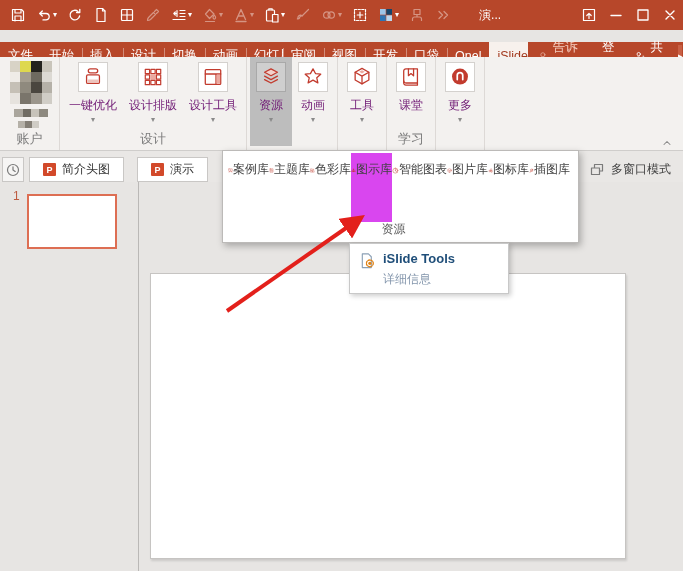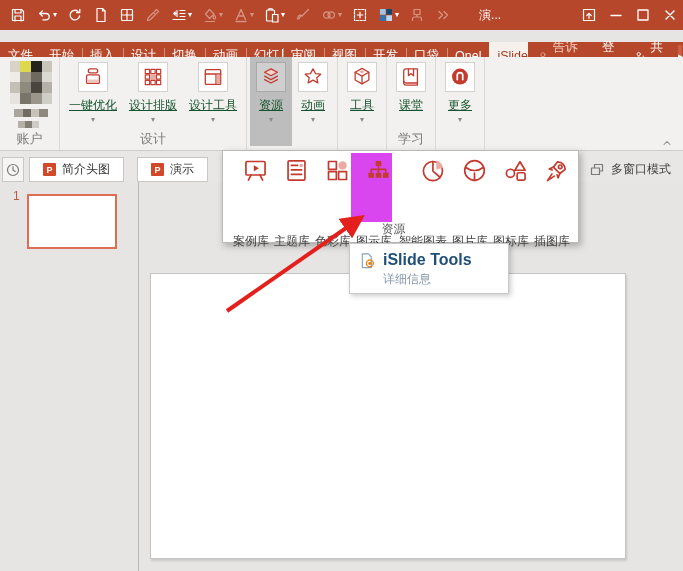--- a/index.html
+++ b/index.html
@@ -43,21 +43,21 @@
   #ribbon-groups{display:flex;height:100%;align-items:stretch;}
   .rgroup{position:relative;display:flex;align-items:flex-start;padding:0 3px 14px 3px;
           border-right:1px solid #ddd9d6;}
   .rgroup-label{position:absolute;left:0;right:0;bottom:2px;text-align:center;
                 font-size:13px;color:#7c7c7c;white-space:nowrap;}
   .avatar{width:44px;height:74px;margin:4px 3px 0 6px;}
   .rbtn{display:flex;flex-direction:column;align-items:center;padding:5px 6px 0 6px;cursor:default;}
   .rbtn-ic{width:28px;height:28px;background:#fff;border:1px solid #d4d1ce;
            display:flex;align-items:center;justify-content:center;color:#c23b2e;}
   .rbtn-ic .ic{width:24px;height:24px;}
-  .rbtn-lb{margin-top:5px;font-size:12px;color:#14532d;white-space:nowrap;text-decoration:underline;}
+  .rbtn-lb{margin-top:5px;font-size:12px;color:#701a75;white-space:nowrap;}
   .rbtn-caret{margin-top:2px;font-size:8px;color:#8a8a8a;line-height:8px;}
   .rbtn.pressed{background:#bdbdbd;height:89px;box-sizing:border-box;}
   .rbtn.pressed .rbtn-ic{background:#cfcfcf;border-color:#a9a9a9;}
   .collapse-btn{position:absolute;right:8px;bottom:3px;width:16px;height:12px;color:#8a8a8a;}
 
   
   .docbar{position:absolute;left:0;top:151px;width:683px;height:31px;background:#e9e7e5;
           display:flex;align-items:flex-end;box-sizing:border-box;padding:0 0 0 2px;}
   .hist-box{width:22px;height:25px;border:1px solid #c9c7c5;background:#f6f5f4;box-sizing:border-box;
             display:flex;align-items:center;justify-content:center;color:#7a7a7a;margin:0 5px 0 0;}
@@ -76,32 +76,32 @@
   .slide-num{position:absolute;left:13px;top:7px;font-size:12px;color:#bd5b40;}
   .thumb{position:absolute;left:27px;top:12px;width:86px;height:51px;background:#fff;border:2px solid #dd6e53;}
   .canvas{position:relative;flex:1;background:#e7e5e3;}
   .slide{position:absolute;left:11px;top:91px;width:474px;height:284px;background:#fff;
          border:1px solid #c6c4c2;box-shadow:1px 2px 2px rgba(0,0,0,.12);}
 
   
   .flyout{position:absolute;left:222px;top:150px;width:357px;height:93px;background:#fff;
           border:1px solid #bcbab8;box-sizing:border-box;box-shadow:2px 3px 7px rgba(0,0,0,.28);z-index:30;}
   .fly-items{display:flex;padding:2px 0 0 5px;height:69px;}
-  .fly-item{width:41px;display:flex;flex-direction:column;align-items:flex-end;padding-top:4px;cursor:default;gap:45px;}
+  .fly-item{width:41px;display:flex;align-items:flex-start;padding-top:4px;cursor:default;}
   .fly-item.wide{width:55px;}
   .fly-item .ic{width:27px;height:27px;color:#c23b2e;}
   .fly-lb{margin-top:4px;font-size:12px;color:#3f3f3f;white-space:nowrap;}
   .fly-item.active{background:#d946ef;}
   .fly-group-label{position:absolute;left:0;right:14px;bottom:4px;text-align:center;font-size:12px;color:#595959;}
 
   
   .tooltip{position:absolute;left:349px;top:243px;width:160px;height:51px;background:#fff;
            border:1px solid #c8c8c8;box-sizing:border-box;box-shadow:2px 2px 5px rgba(0,0,0,.2);z-index:31;}
   .tt-icon{position:absolute;left:9px;top:8px;width:17px;height:18px;}
-  .tt-title{position:absolute;left:33px;top:7px;font-size:16px;font-weight:bold;color:#1f4e79;white-space:nowrap;}
+  .tt-title{position:absolute;left:33px;top:7px;font-size:13px;font-weight:bold;color:#1f4e79;white-space:nowrap;}
   .tt-sub{position:absolute;left:33px;top:27px;font-size:12px;color:#8496ac;white-space:nowrap;}
 
   .arrow-overlay{position:absolute;left:0;top:0;width:683px;height:571px;z-index:60;pointer-events:none;}
 </style>
 </head>
 <body>
 
 <div class="app">
 
   <div class="titlebar">

